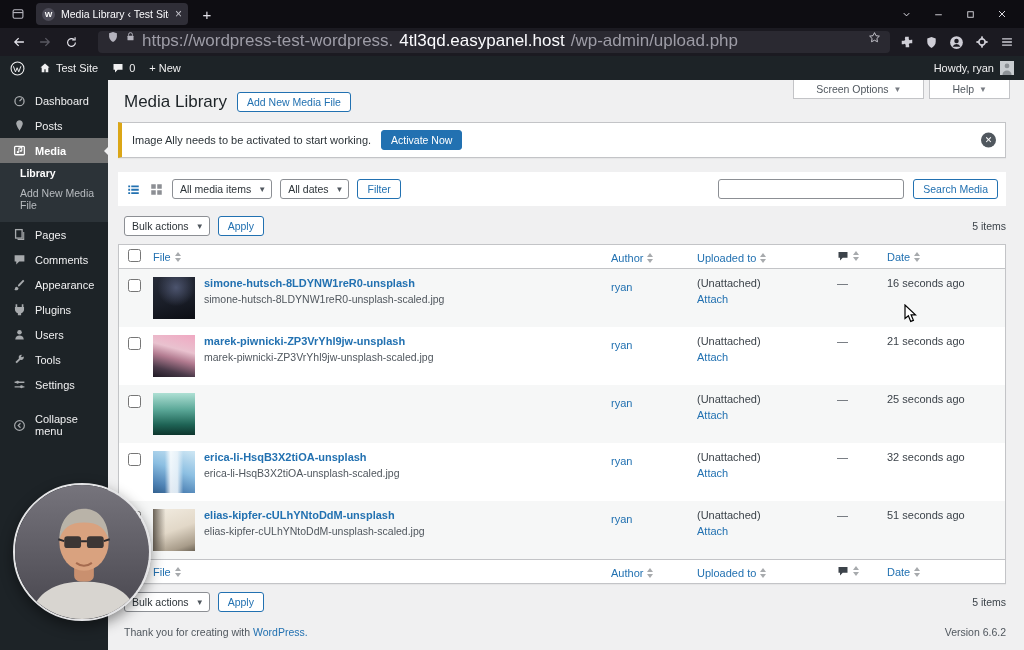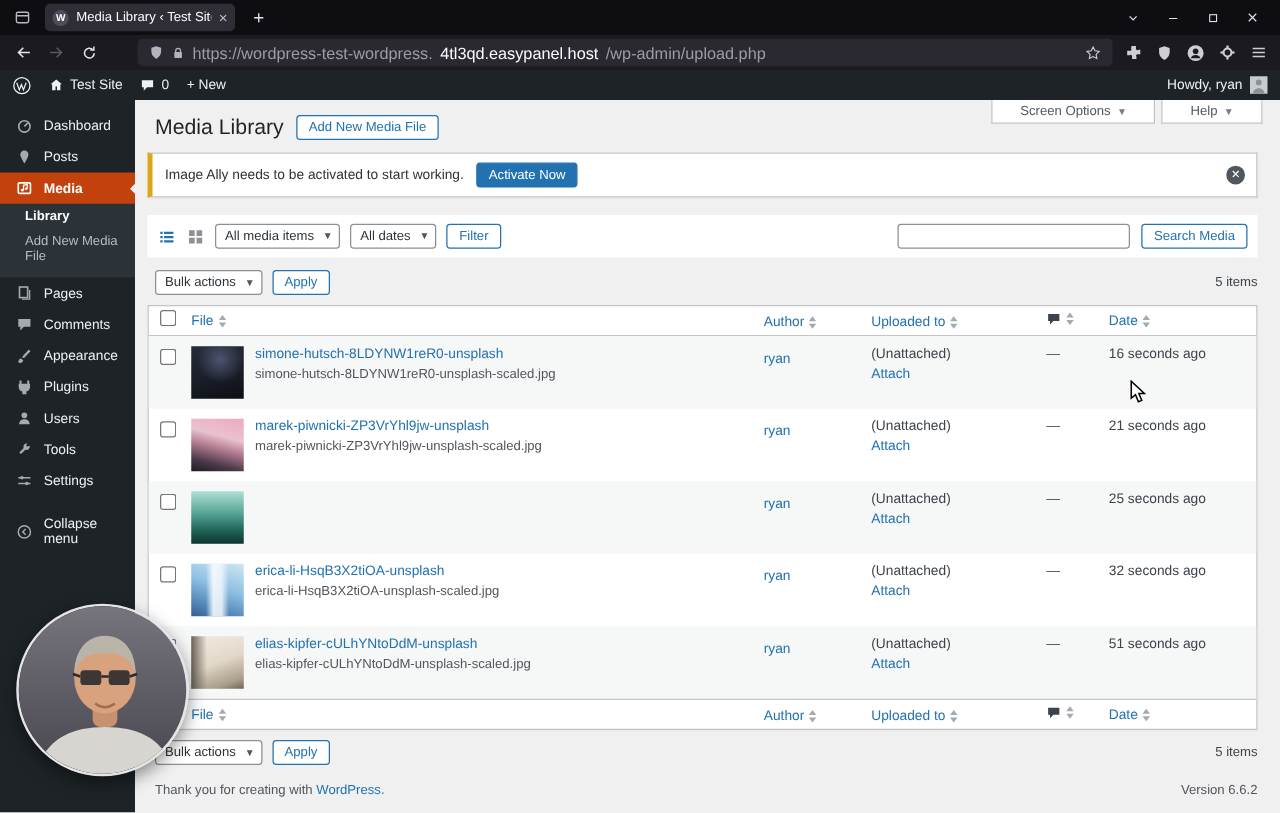--- a/index.html
+++ b/index.html
@@ -15,40 +15,40 @@
   .favicon { width:13px; height:13px; border-radius:50%; background:#4d4c58; color:#fff; font-size:8px; font-weight:bold; display:flex; align-items:center; justify-content:center; flex:0 0 auto; }
   .tab-title { flex:1; overflow:hidden; white-space:nowrap; font-size:10.5px; color:#fbfbfe; }
   .tab-close { color:#c4c3cb; font-size:12px; line-height:1; cursor:pointer; }
   .newtab { margin-left:8px; font-size:15px; color:#e2e1e8; width:22px; text-align:center; cursor:pointer; }
   .tabbar-right { margin-left:auto; display:flex; align-items:center; }
   .winbtn { width:32px; height:26px; display:flex; align-items:center; justify-content:center; color:#e2e1e8; cursor:pointer; }
 
   .nav-bar { height:28px; background:#1b1a21; display:flex; align-items:center; padding:0 6px; }
   .nav-btn { width:26px; height:24px; display:flex; align-items:center; justify-content:center; color:#e6e5ec; cursor:pointer; }
   .nav-btn.dim { color:#5a5962; }
-  .url-bar { flex:1; height:22px; background:#2a2931; border-radius:4px; margin:0 10px 0 26px; display:flex; align-items:center; padding:0 9px; gap:6px; font-size:13px; cursor:text; }
+  .url-bar { flex:1; height:22px; background:#2a2931; border-radius:4px; margin:0 10px 0 14px; display:flex; padding:0 9px; gap:6px; font-size:17px; cursor:text; }
   .url-dim { color:#9d9ca6; white-space:nowrap; }
   .url-bright { color:#fbfbfe; white-space:nowrap; }
   .url-ico { color:#b4b3bd; }
   .star { margin-left:auto; color:#cfced6; cursor:pointer; }
   .nav-right { display:flex; align-items:center; gap:11px; margin-right:4px; color:#cfced6; }
   .nav-right > span { cursor:pointer; }
 
   
   .admin-bar { height:24px; background:#1d2327; display:flex; align-items:center; color:#f0f0f1; font-size:11px; padding:0 10px; gap:14px; }
   .ab-item { display:flex; align-items:center; gap:5px; cursor:pointer; }
   .ab-right { margin-left:auto; display:flex; align-items:center; gap:6px; cursor:pointer; }
   .ab-avatar { width:14px; height:14px; background:#c8ccd0; display:flex; align-items:flex-end; justify-content:center; overflow:hidden; }
 
   
   .app { display:flex; height:570px; }
   .sidebar { width:108px; background:#1d2327; flex:0 0 auto; padding-top:8px; }
   .menu-item { position:relative; display:flex; align-items:center; gap:9px; padding:6px 8px 6px 13px; font-size:11px; color:#f0f0f1; cursor:pointer; }
   .menu-item svg { color:#a7aaad; flex:0 0 auto; }
-  .menu-item.active { background:#c2410c; color:#fff; font-weight:bold; }
+  .menu-item.active { background:#737373; color:#fff; font-weight:bold; }
   .menu-item.active svg { color:#fff; }
   .menu-item.active::after { content:""; position:absolute; right:0; top:50%; margin-top:-4px; border:4px solid transparent; border-right-color:#f0f0f1; }
   .submenu { background:#2c3338; padding:0 0 7px; }
   .submenu-item { padding:4px 8px 4px 20px; font-size:10.5px; color:#b8bcc0; cursor:pointer; }
   .submenu-item.current { color:#fff; font-weight:bold; }
   .collapse { margin-top:10px; }
 
   .main { flex:1; position:relative; padding:0 18px 0 10px; }
 
   .top-tabs { position:absolute; top:0; right:14px; display:flex; gap:5px; }
@@ -96,21 +96,21 @@
   .tri-up { width:0; height:0; border-left:3px solid transparent; border-right:3px solid transparent; border-bottom:4px solid #a7aaad; }
   .tri-down { width:0; height:0; border-left:3px solid transparent; border-right:3px solid transparent; border-top:4px solid #a7aaad; }
   .bubble { color:#3c434a; }
   .thumb { width:42px; height:42px; flex:0 0 auto; cursor:pointer; }
   .thumb-1 { background: radial-gradient(circle at 55% 25%, #4c546e 0%, rgba(76,84,110,0) 48%), linear-gradient(165deg,#262b38 0%, #1a1e28 55%, #0c0e14 100%); }
   .thumb-2 { background: linear-gradient(195deg, #f0a8c2 0%, #e9c2cf 35%, #b27b90 55%, #4a3a49 80%, #201a24 100%); }
   .thumb-3 { background: linear-gradient(180deg, #aee0d4 0%, #5aa797 40%, #1f6456 75%, #0d352d 100%); }
   .thumb-4 { background: linear-gradient(90deg, rgba(255,255,255,0) 28%, rgba(255,255,255,.85) 42%, rgba(236,244,250,.9) 58%, rgba(255,255,255,0) 72%), linear-gradient(200deg,#cfe7f4 0%, #8cbfe2 45%, #4f83b5 80%, #33618f 100%); }
   .thumb-5 { background: linear-gradient(90deg, #6a6257 0%, rgba(0,0,0,0) 30%), linear-gradient(160deg, #f2ece1 0%, #e2d8c8 50%, #a89c8a 85%, #6e6557 100%); }
   .file-meta { min-width:0; }
-  .file-title { color:#2271b1; font-weight:normal; font-size:11px; display:block; white-space:nowrap; overflow:hidden; }
+  .file-title { color:#2271b1; font-weight:bold; font-size:11px; display:block; white-space:nowrap; overflow:hidden; }
   .file-name { color:#50575e; font-size:10.5px; margin-top:4px; white-space:nowrap; overflow:hidden; }
   .link { color:#2271b1; font-size:11px; }
   .unattached { color:#3c434a; font-size:11px; }
   .attach { display:inline-block; margin-top:4px; }
 
   .wp-footer { display:flex; justify-content:space-between; font-size:10.5px; color:#50575e; margin-top:14px; padding-left:6px;gap:28px; }
   .wp-footer .link { font-size:10.5px; }
 
   
   .webcam { position:absolute; left:13px; top:483px; width:138px; height:138px; border-radius:50%; border:2px solid #e4e4e6; overflow:hidden; box-shadow:0 5px 14px rgba(0,0,0,.45); z-index:40; }

